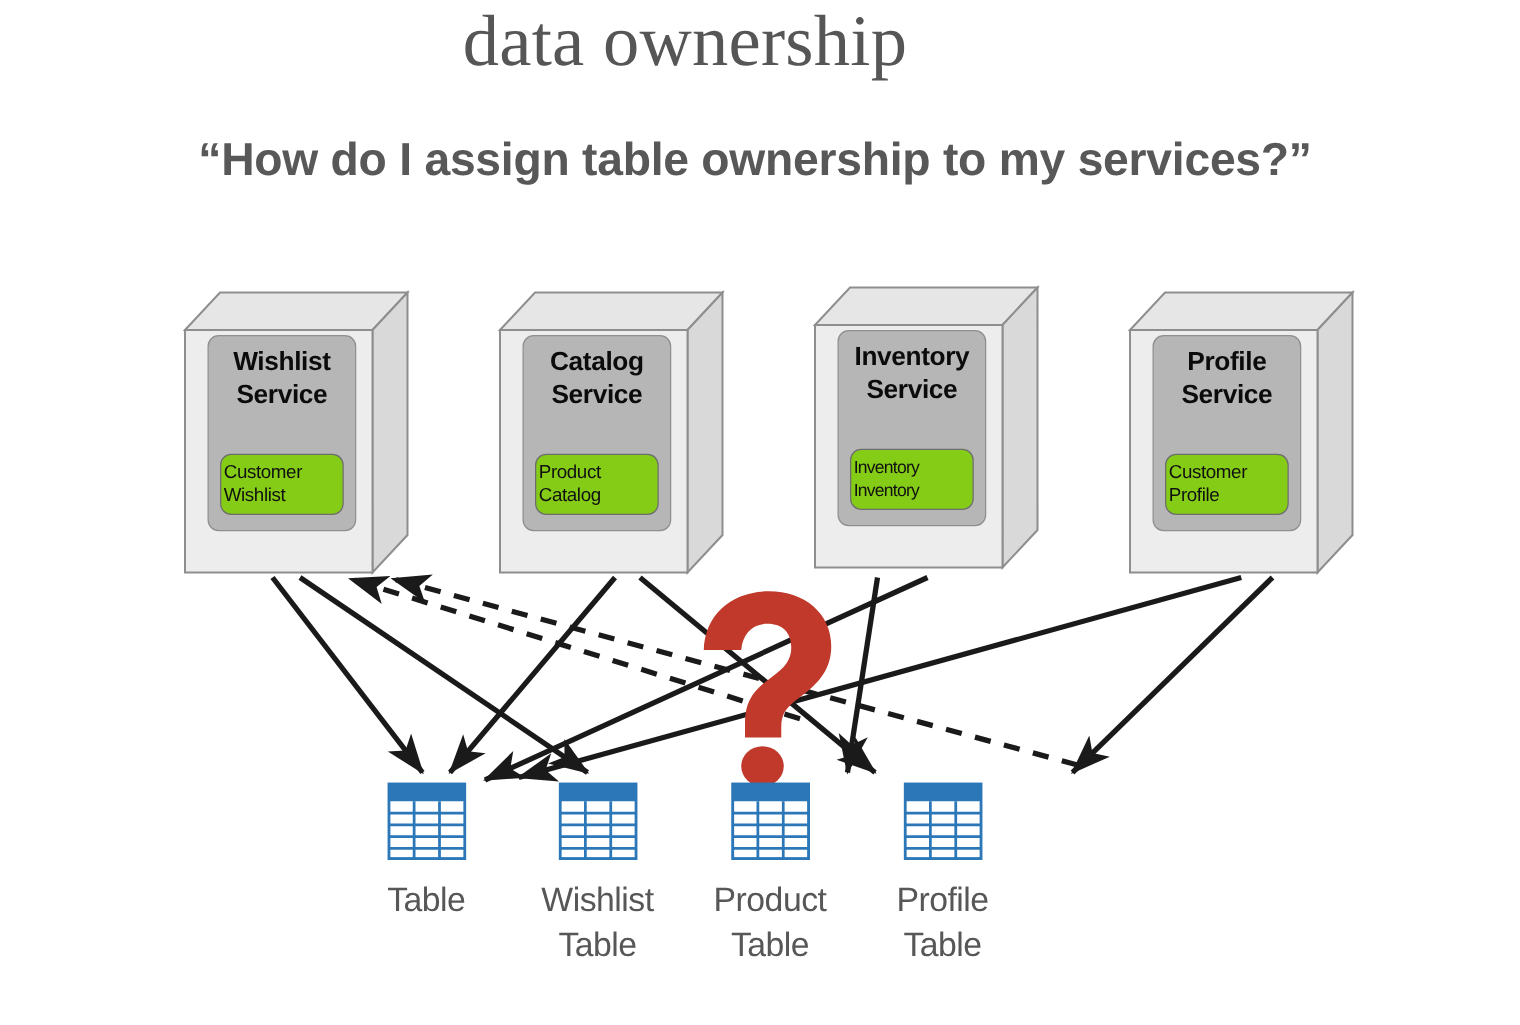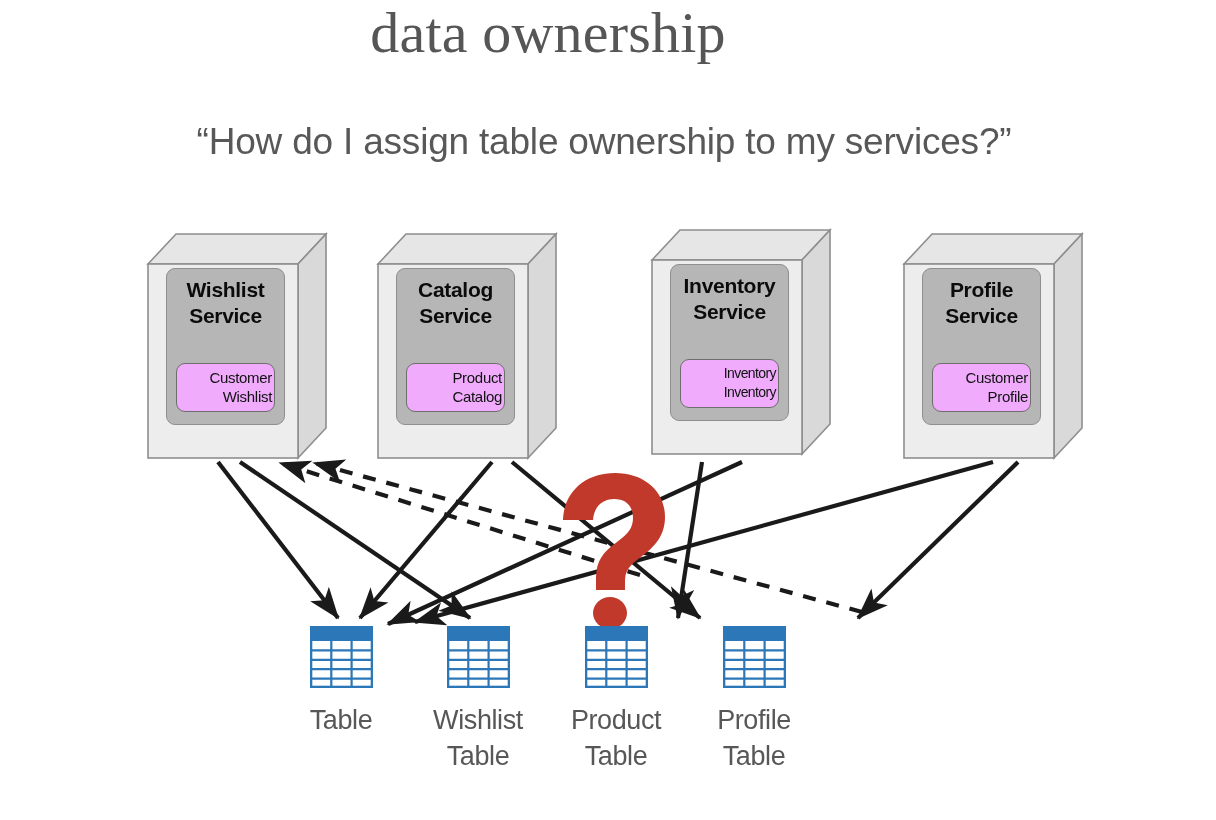--- a/index.html
+++ b/index.html
@@ -30,27 +30,27 @@
     font-family: "Liberation Serif", serif;
     font-size: 58px;
     line-height: 62px;
     font-weight: 400;
     color: #565656;
     letter-spacing: 0.2px;
   }
   #subtitle {
     position: absolute;
     left: 0;
-    top: 120px;
+    top: 106px;
     width: 1208px;
     text-align: center;
     font-family: "Liberation Sans", sans-serif;
     font-size: 37px;
     line-height: 44px;
-    font-weight: 400;
+    font-weight: 700;
     color: #585858;
     letter-spacing: -0.2px;
   }
 
   
   .service {
     position: absolute;
     width: 182px;
     height: 228px;
   }
@@ -85,30 +85,30 @@
     color: #0b0b0b;
     text-align: center;
     letter-spacing: -0.3px;
     width: 100%;
   }
   .svc-chip {
     position: absolute;
     left: 9px;
     right: 9px;
     bottom: 12px;
-    background: #f0abfc;
+    background: #84cc16;
     border: 1.6px solid #6e6e6e;
     border-radius: 9px;
     box-sizing: border-box;
     padding: 4px 2px 5px 2px;
     font-family: "Liberation Sans", sans-serif;
     font-size: 15px;
     line-height: 19px;
     color: #111111;
-    text-align: right;
+    text-align: left;
     letter-spacing: -0.3px;
   }
 
   
   .table-item {
     position: absolute;
     width: 120px;
     text-align: center;
   }
   .table-icon {
@@ -193,21 +193,21 @@
     <div class="svc-inner">
       <div class="svc-title">Wishlist</div>
       <div class="svc-title">Service</div>
       <div class="svc-chip">
         <div>Customer</div>
         <div>Wishlist</div>
       </div>
     </div>
   </div>
 
-  <div class="service" style="left:376px; top:232px;">
+  <div class="service" style="left:398px; top:232px;">
     <svg class="svc-3d" viewBox="0 0 182 228" xmlns="http://www.w3.org/2000/svg">
       <polygon points="2,32 30,2 180,2 152,32" fill="#e6e6e6" stroke="#8e8e8e" stroke-width="1.6"></polygon>
       <polygon points="152,32 180,2 180,196 152,226" fill="#d9d9d9" stroke="#8e8e8e" stroke-width="1.6"></polygon>
       <rect x="2" y="32" width="150" height="194" fill="#ededed" stroke="#8e8e8e" stroke-width="1.6"></rect>
     </svg>
     <div class="svc-inner">
       <div class="svc-title">Catalog</div>
       <div class="svc-title">Service</div>
       <div class="svc-chip">
         <div>Product</div>

